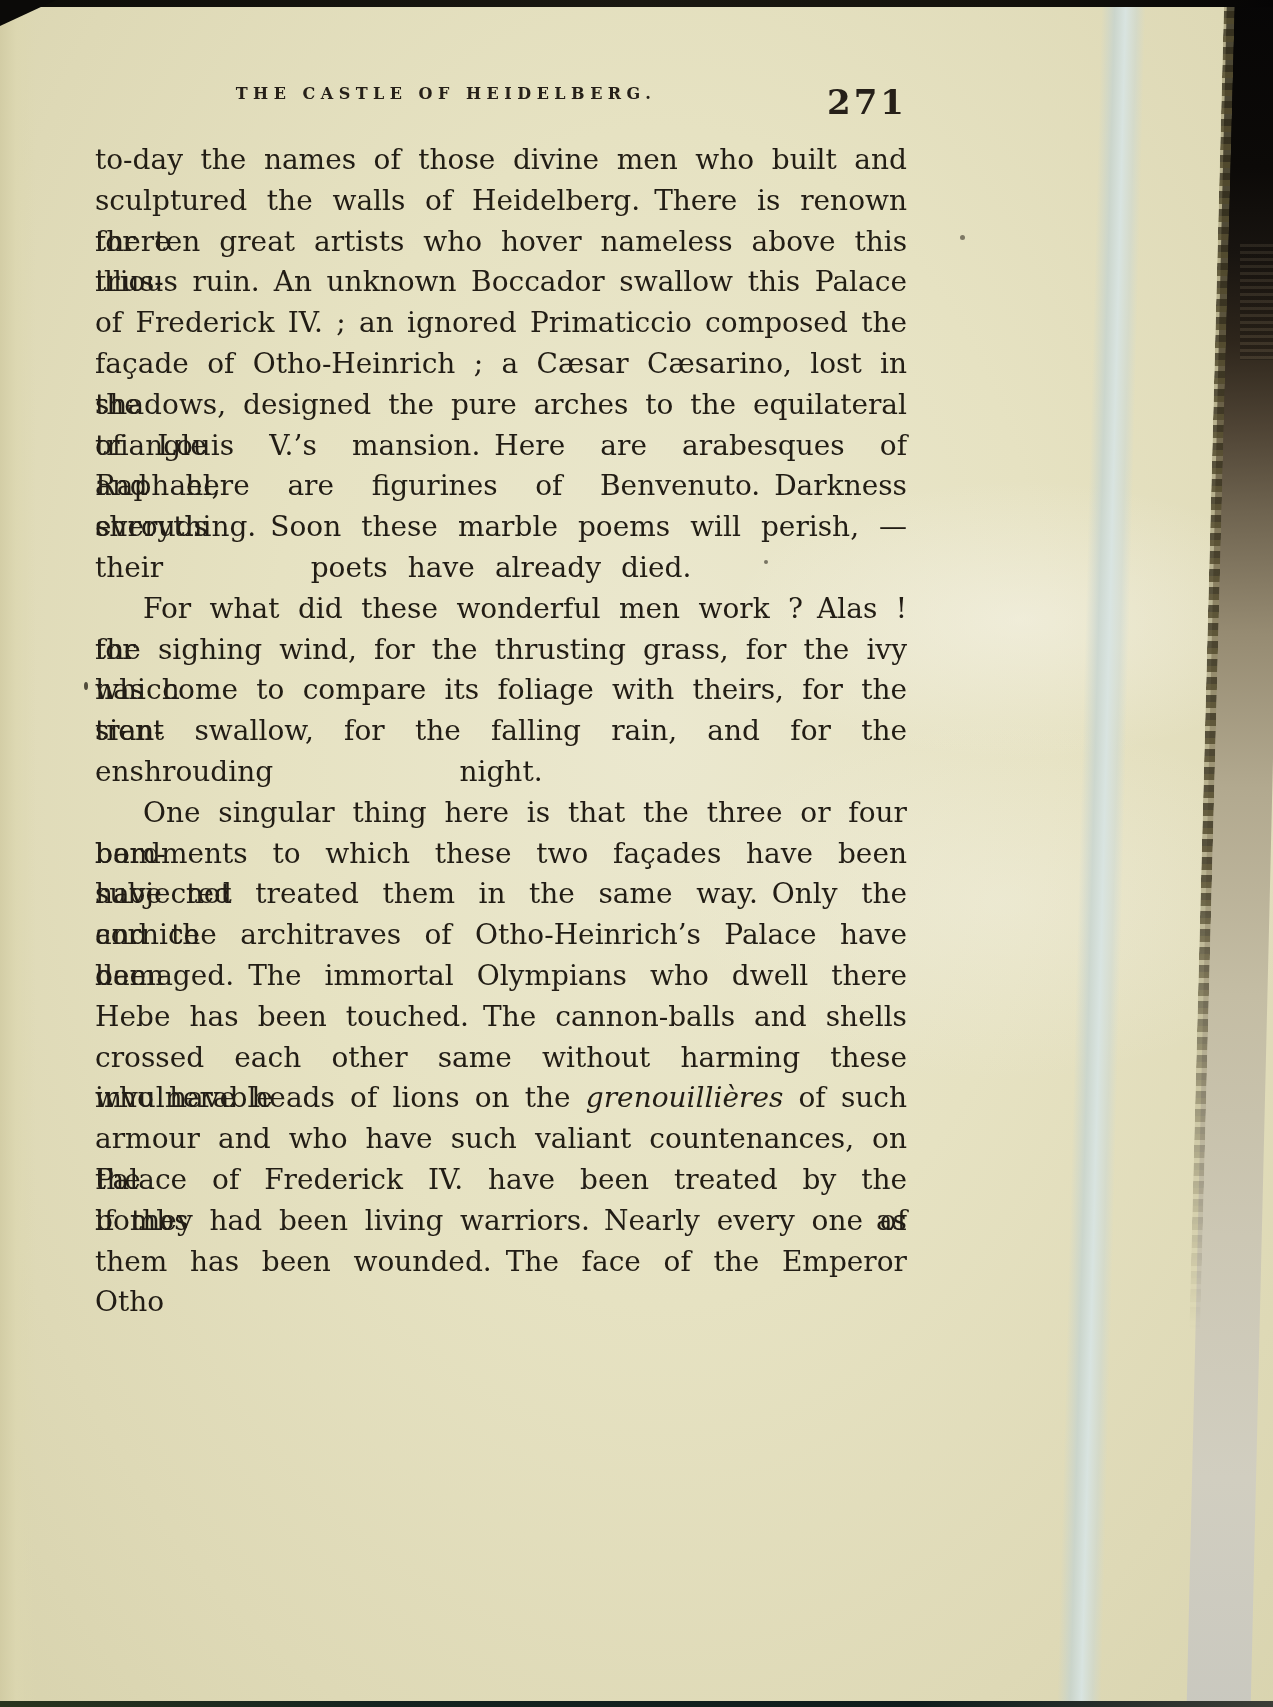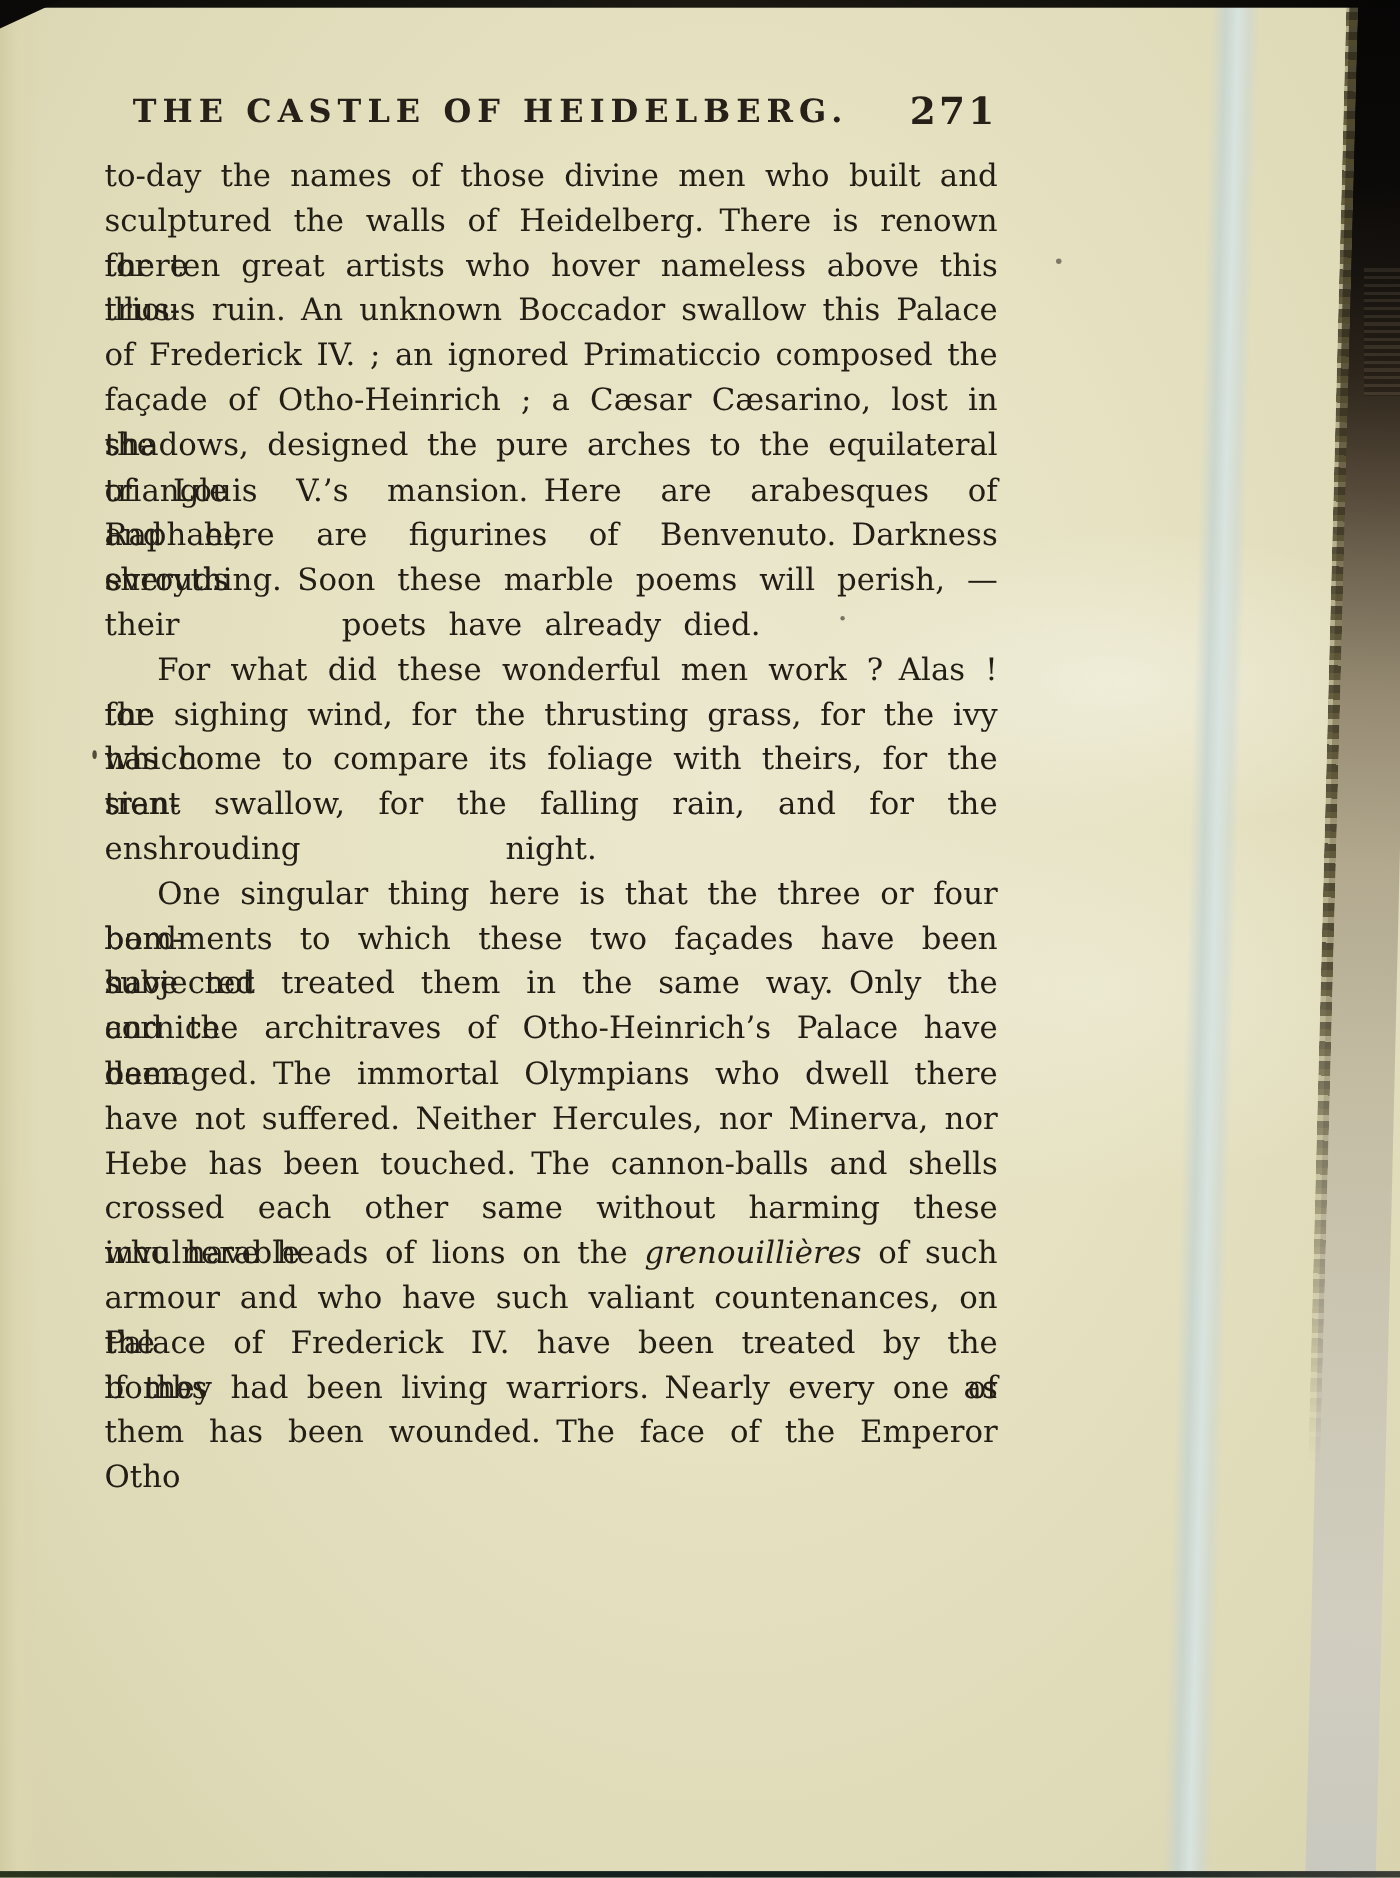--- a/index.html
+++ b/index.html
@@ -66,21 +66,21 @@
   .bottom-strip{
     position:absolute;left:0;bottom:0;width:100%;height:6px;
     background:linear-gradient(90deg,#2a351e 0%,#15231f 30%,#101d1c 72%,#3c3e37 100%);
   }
   .header{
     position:absolute;left:95px;top:84px;width:812px;height:40px;
     color:#262019;
   }
   .header .title{
     position:absolute;left:0;right:110px;text-align:center;
-    font-size:29px;font-weight:bold;letter-spacing:5.5px;
+    font-size:16px;font-weight:bold;letter-spacing:5.5px;
     white-space:nowrap;
   }
   .header .pagenum{
     position:absolute;right:0;top:-2px;
     font-size:34px;font-weight:bold;letter-spacing:3px;
   }
   .text-block{
     position:absolute;left:95px;top:140px;width:812px;
     color:#221d15;font-size:28px;
   }
@@ -124,21 +124,20 @@
       <div class="line j ind"><span>For what did these wonderful men work ? Alas ! for</span></div>
       <div class="line j"><span>the sighing wind, for the thrusting grass, for the ivy which</span></div>
       <div class="line j"><span>has come to compare its foliage with theirs, for the tran-</span></div>
       <div class="line j"><span>sient swallow, for the falling rain, and for the enshrouding</span></div>
       <div class="line nj"><span>night.</span></div>
       <div class="line j ind"><span>One singular thing here is that the three or four bom-</span></div>
       <div class="line j"><span>bardments to which these two façades have been subjected</span></div>
       <div class="line j"><span>have not treated them in the same way. Only the cornice</span></div>
       <div class="line j"><span>and the architraves of Otho-Heinrich’s Palace have been</span></div>
       <div class="line j"><span>damaged. The immortal Olympians who dwell there</span></div>
-      <div class="line j"><span>have not suffered. Neither Hercules, nor Minerva, nor</span></div>
       <div class="line j"><span>Hebe has been touched. The cannon-balls and shells</span></div>
       <div class="line j"><span>crossed each other same without harming these invulnerable</span></div>
       <div class="line j"><span>who have heads of lions on the </span><span class="it">grenouillières</span><span> of such</span></div>
       <div class="line j"><span>armour and who have such valiant countenances, on the</span></div>
       <div class="line j"><span>Palace of Frederick IV. have been treated by the bombs as</span></div>
       <div class="line j"><span>if they had been living warriors. Nearly every one of</span></div>
       <div class="line j"><span>them has been wounded. The face of the Emperor Otho</span></div>
     </div>
 
   <div class="ink-speck speck-a"></div>

